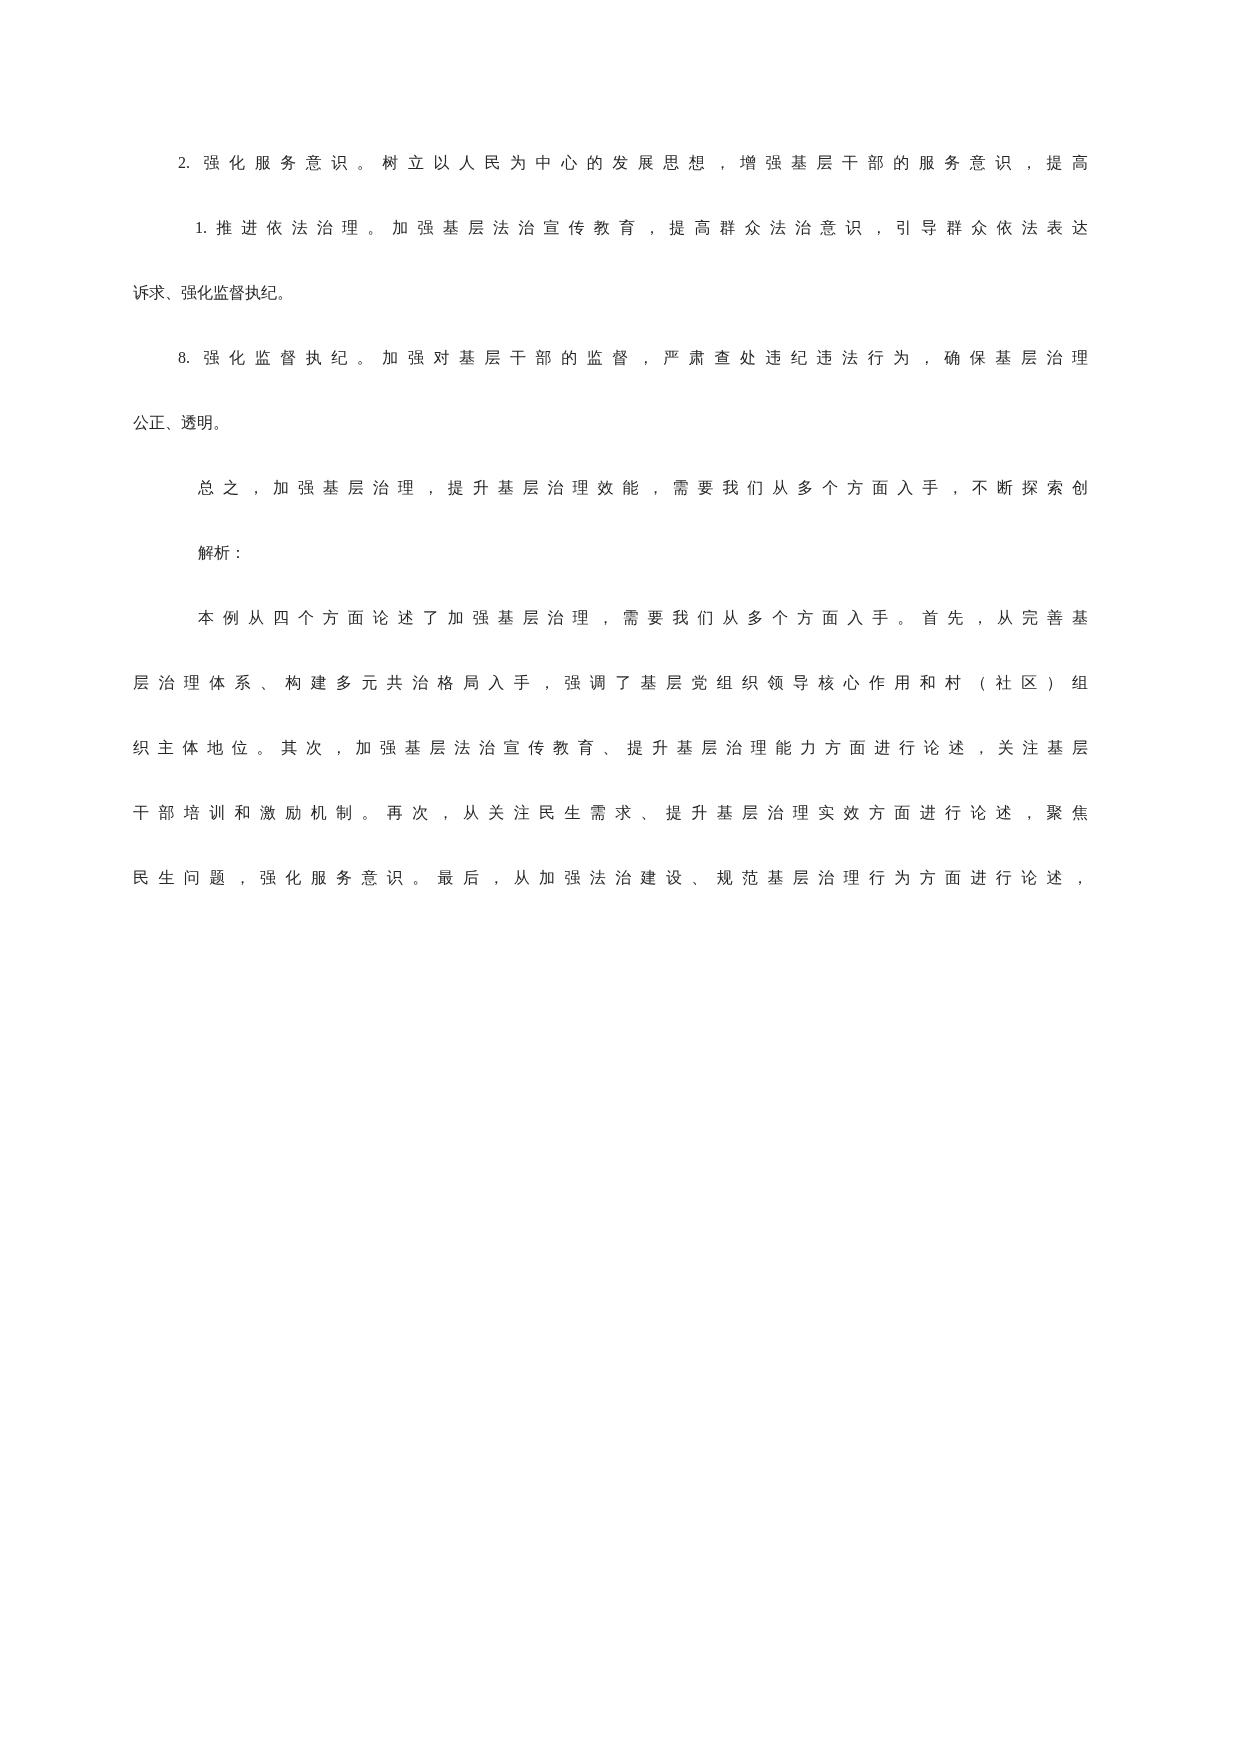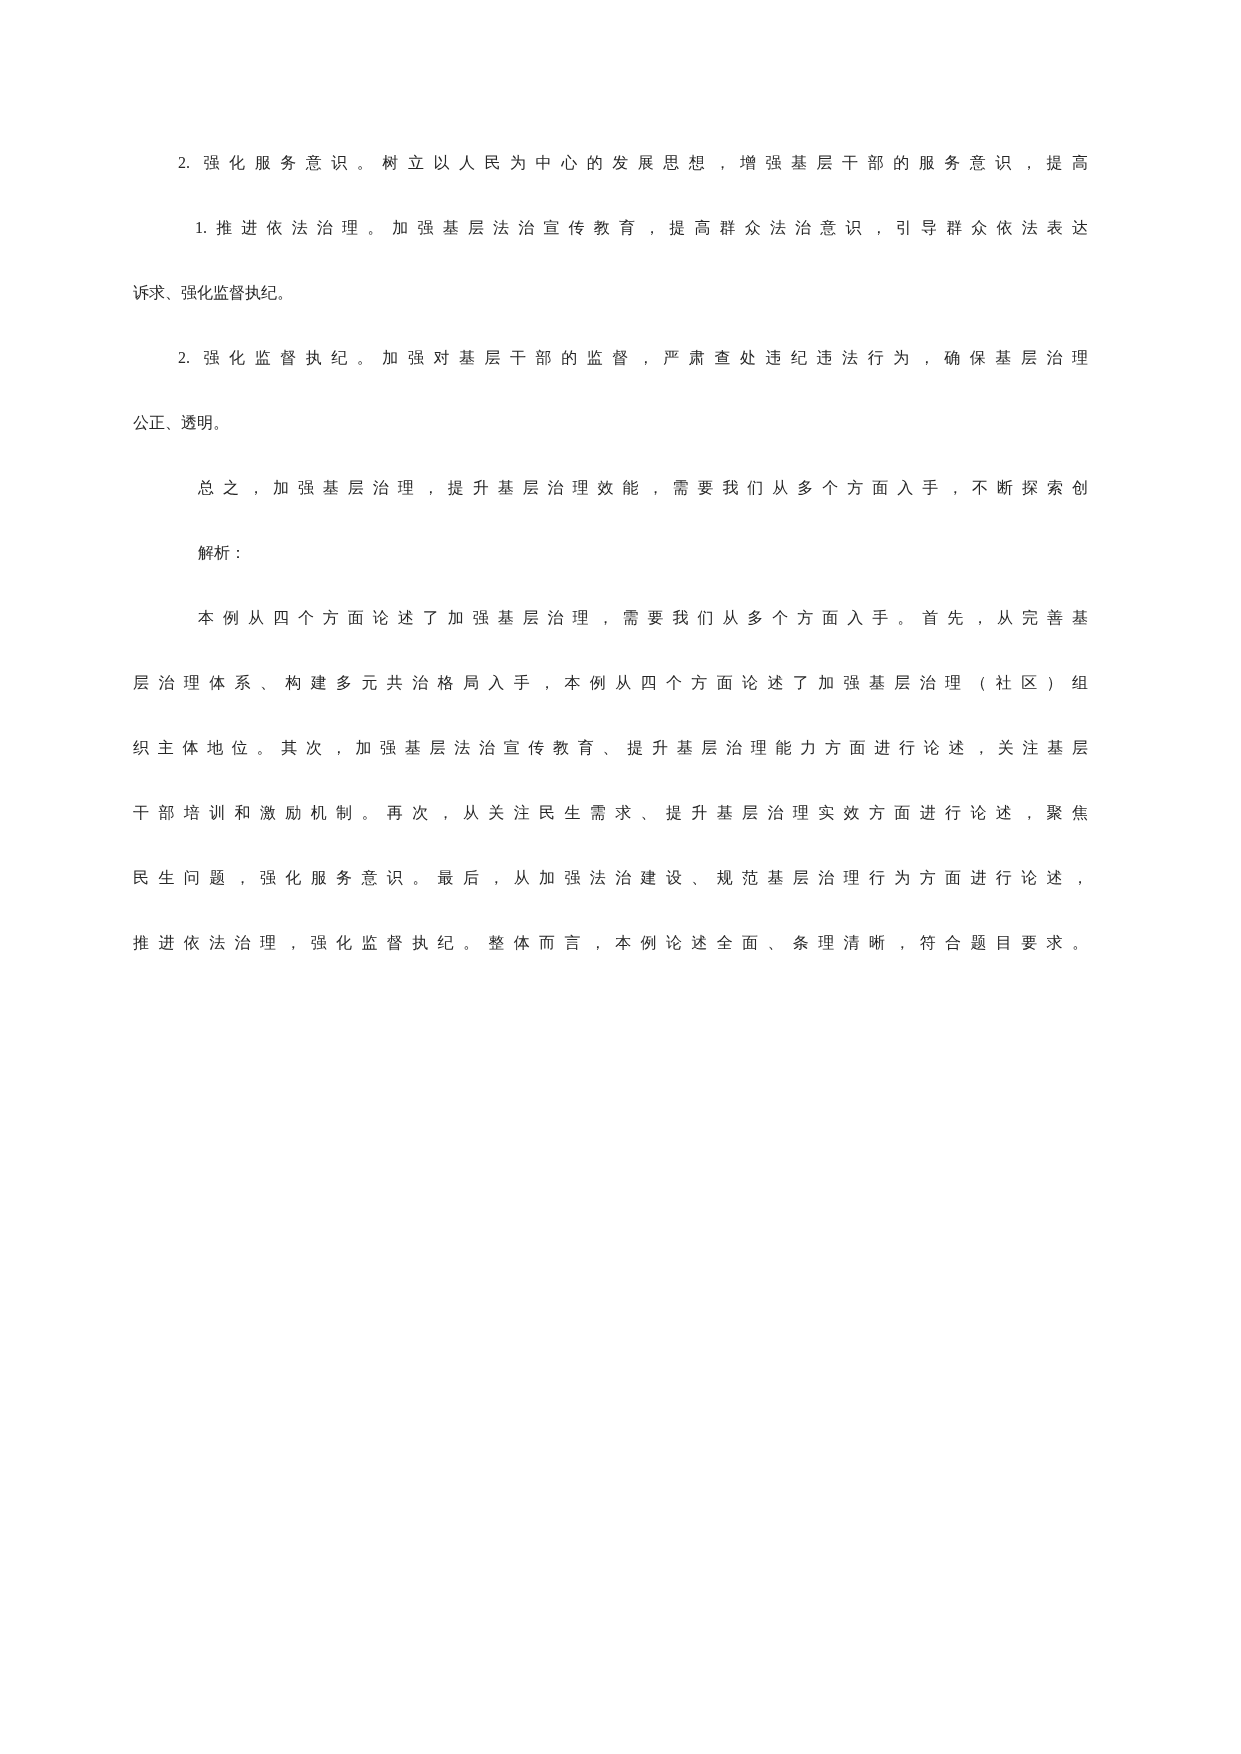--- a/index.html
+++ b/index.html
@@ -44,24 +44,23 @@
   .ind-none      { padding-left: 0; }
 </style>
 </head>
 <body>
 
 <div class="page">
   <div class="text-column">
       <div class="line ind-num-space fill">2. 强化服务意识。树立以人民为中心的发展思想，增强基层干部的服务意识，提高</div>
       <div class="line ind-num fill">1.推进依法治理。加强基层法治宣传教育，提高群众法治意识，引导群众依法表达</div>
       <div class="line ind-none">诉求、强化监督执纪。</div>
-      <div class="line ind-num-space fill">2. 强化监督执纪。加强对基层干部的监督，严肃查处违纪违法行为，确保基层治理</div>
+      <div class="line ind-num-space fill">8. 强化监督执纪。加强对基层干部的监督，严肃查处违纪违法行为，确保基层治理</div>
       <div class="line ind-none">公正、透明。</div>
       <div class="line ind-cn fill">总之，加强基层治理，提升基层治理效能，需要我们从多个方面入手，不断探索创</div>
       <div class="line ind-cn">解析：</div>
       <div class="line ind-cn fill">本例从四个方面论述了加强基层治理，需要我们从多个方面入手。首先，从完善基</div>
-      <div class="line ind-none fill">层治理体系、构建多元共治格局入手，本例从四个方面论述了加强基层治理（社区）组</div>
+      <div class="line ind-none fill">层治理体系、构建多元共治格局入手，强调了基层党组织领导核心作用和村（社区）组</div>
       <div class="line ind-none fill">织主体地位。其次，加强基层法治宣传教育、提升基层治理能力方面进行论述，关注基层</div>
       <div class="line ind-none fill">干部培训和激励机制。再次，从关注民生需求、提升基层治理实效方面进行论述，聚焦</div>
       <div class="line ind-none fill">民生问题，强化服务意识。最后，从加强法治建设、规范基层治理行为方面进行论述，</div>
-      <div class="line ind-none fill">推进依法治理，强化监督执纪。整体而言，本例论述全面、条理清晰，符合题目要求。</div>
     </div>
 </div>
 
 </body></html>

